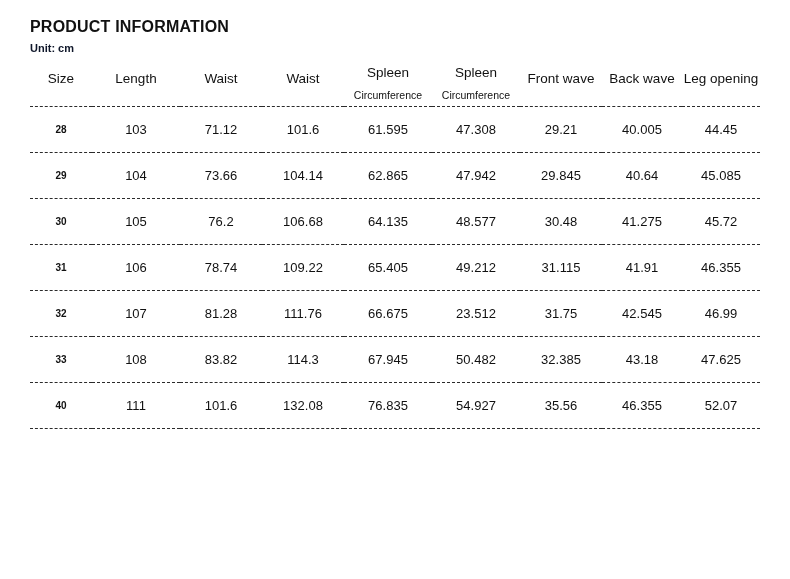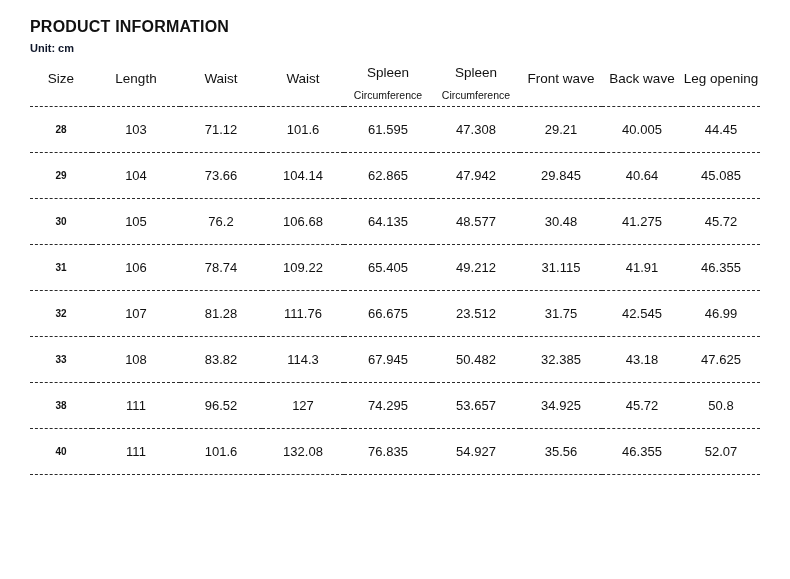--- a/index.html
+++ b/index.html
@@ -208,31 +208,20 @@
         <td>108</td>
         <td>83.82</td>
         <td>114.3</td>
         <td>67.945</td>
         <td>50.482</td>
         <td>32.385</td>
         <td>43.18</td>
         <td>47.625</td>
       </tr>
       <tr>
-        <td class="size-col">38</td>
-        <td>111</td>
-        <td>96.52</td>
-        <td>127</td>
-        <td>74.295</td>
-        <td>53.657</td>
-        <td>34.925</td>
-        <td>45.72</td>
-        <td>50.8</td>
-      </tr>
-      <tr>
         <td class="size-col">40</td>
         <td>111</td>
         <td>101.6</td>
         <td>132.08</td>
         <td>76.835</td>
         <td>54.927</td>
         <td>35.56</td>
         <td>46.355</td>
         <td>52.07</td>
       </tr>

